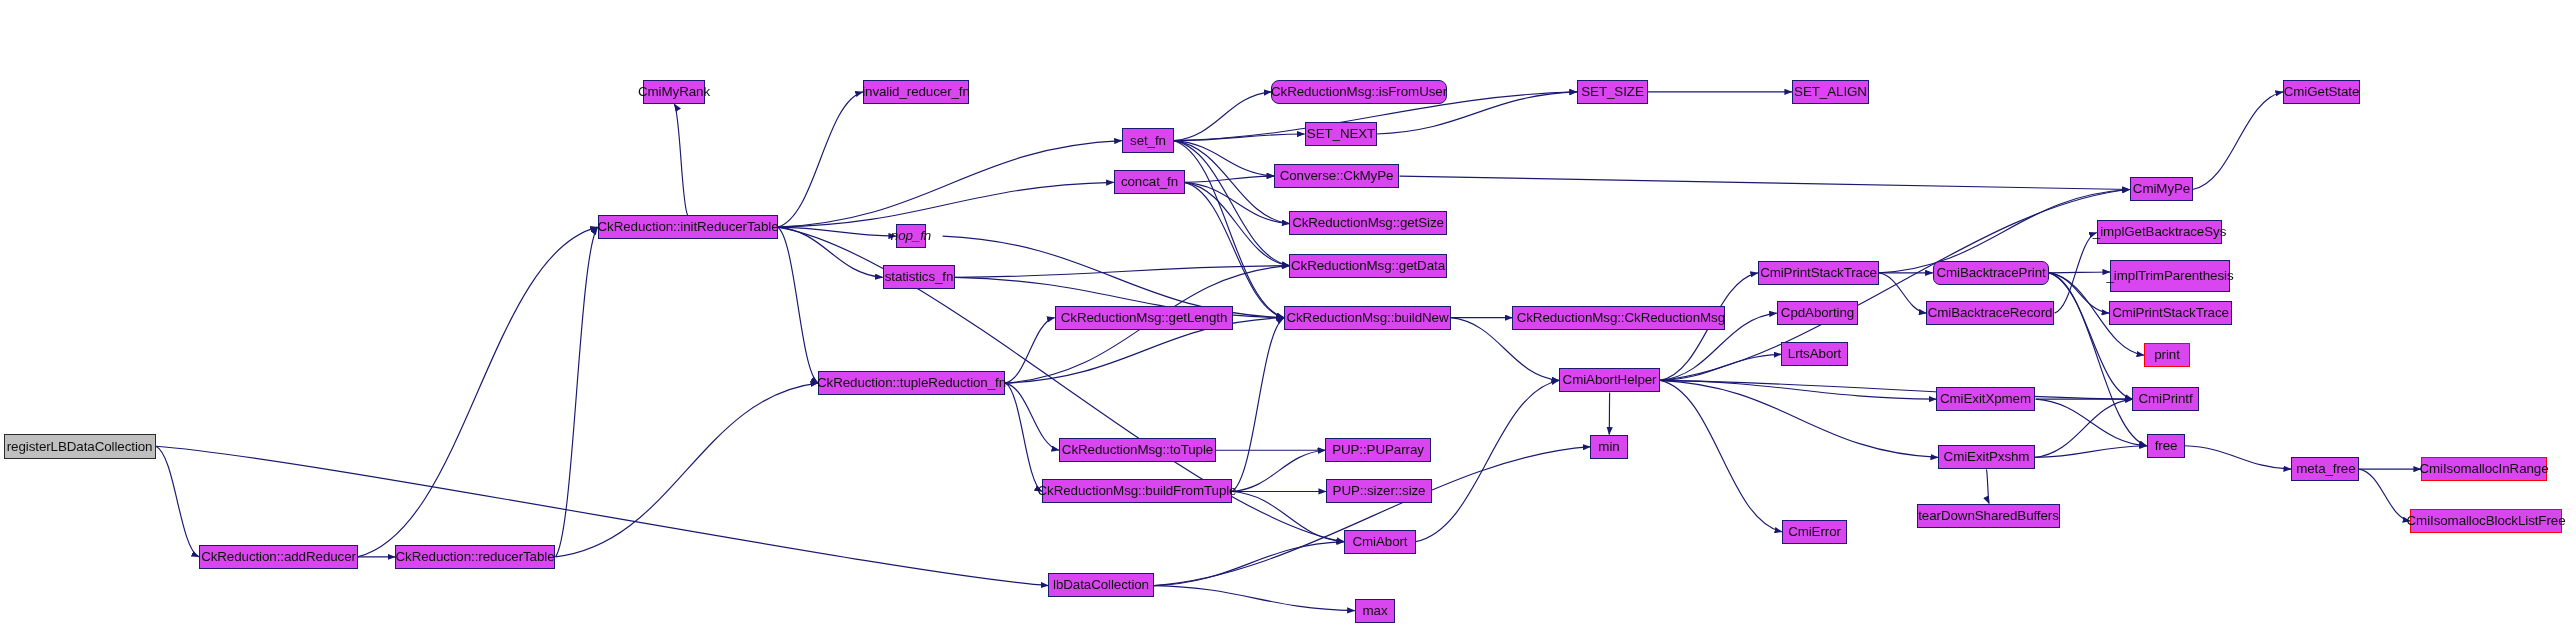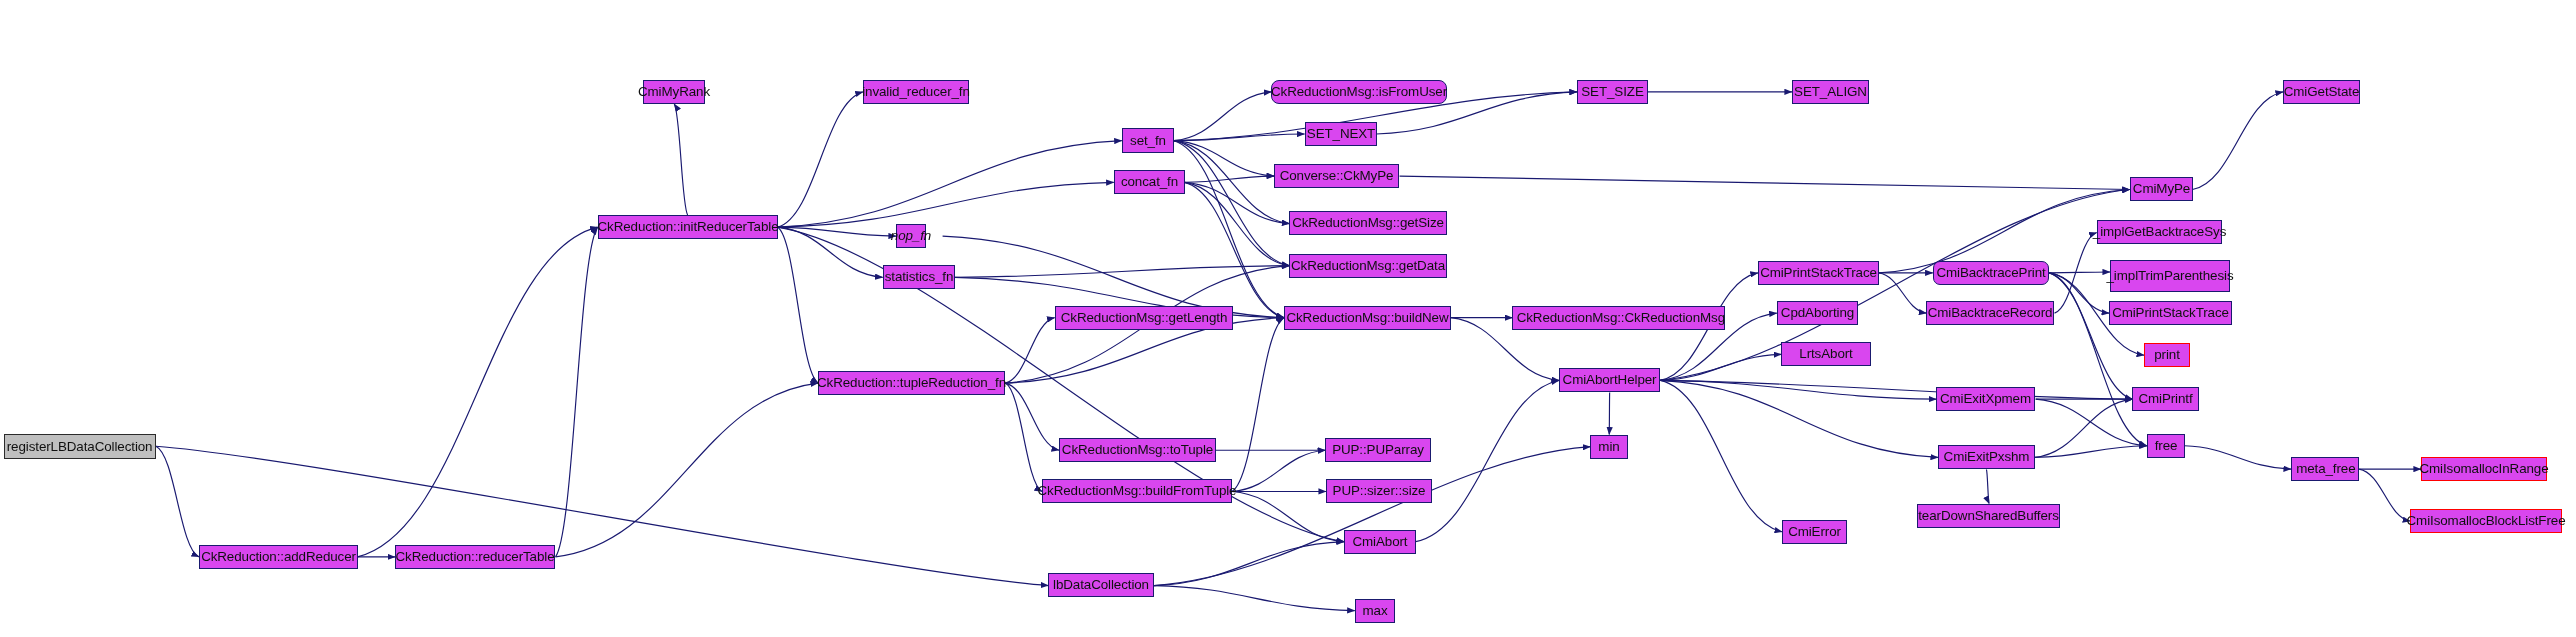--- a/index.html
+++ b/index.html
@@ -158,21 +158,21 @@
       <div class="graph-node" style="left: 1325px; top: 438px; width: 106px; height: 24px;">PUP::PUParray</div>
       <div class="graph-node" style="left: 1326px; top: 479px; width: 106px; height: 24px;">PUP::sizer::size</div>
       <div class="graph-node" style="left: 1344px; top: 530px; width: 72px; height: 24px;">CmiAbort</div>
       <div class="graph-node" style="left: 1048px; top: 573px; width: 106px; height: 24px;">lbDataCollection</div>
       <div class="graph-node" style="left: 1355px; top: 599px; width: 40px; height: 24px;">max</div>
       <div class="graph-node" style="left: 1512px; top: 306px; width: 213px; height: 24px; padding-left: 11px;">CkReductionMsg::CkReductionMsg</div>
       <div class="graph-node" style="left: 1559px; top: 368px; width: 101px; height: 24px;">CmiAbortHelper</div>
       <div class="graph-node" style="left: 1590px; top: 435px; width: 38px; height: 24px;">min</div>
       <div class="graph-node" style="left: 1758px; top: 261px; width: 121px; height: 24px;">CmiPrintStackTrace</div>
       <div class="graph-node" style="left: 1777px; top: 301px; width: 81px; height: 24px;">CpdAborting</div>
-      <div class="graph-node" style="left: 1781px; top: 342px; width: 90px; height: 24px;">LrtsAbort</div>
+      <div class="graph-node" style="left: 1781px; top: 342px; width: 67px; height: 24px;">LrtsAbort</div>
       <div class="graph-node" style="left: 1782px; top: 520px; width: 65px; height: 24px;">CmiError</div>
       <div class="graph-node" style="left: 1933px; top: 261px; width: 116px; height: 24px; border-radius: 7px;">CmiBacktracePrint</div>
       <div class="graph-node" style="left: 1926px; top: 301px; width: 128px; height: 24px;">CmiBacktraceRecord</div>
       <div class="graph-node" style="left: 1936px; top: 387px; width: 99px; height: 24px;">CmiExitXpmem</div>
       <div class="graph-node" style="left: 1938px; top: 445px; width: 97px; height: 24px;">CmiExitPxshm</div>
       <div class="graph-node" style="left: 1917px; top: 504px; width: 143px; height: 24px; text-align: center;">tearDownSharedBuffers</div>
       <div class="graph-node" style="left: 2110px; top: 260px; width: 120px; height: 32px;">_implTrimParenthesis</div>
       <div class="graph-node" style="left: 2109px; top: 301px; width: 123px; height: 24px;">CmiPrintStackTrace</div>
       <div class="graph-node missing-node" style="left: 2144px; top: 343px; width: 46px; height: 24px;">print</div>
       <div class="graph-node" style="left: 2132px; top: 387px; width: 67px; height: 24px;">CmiPrintf</div>

